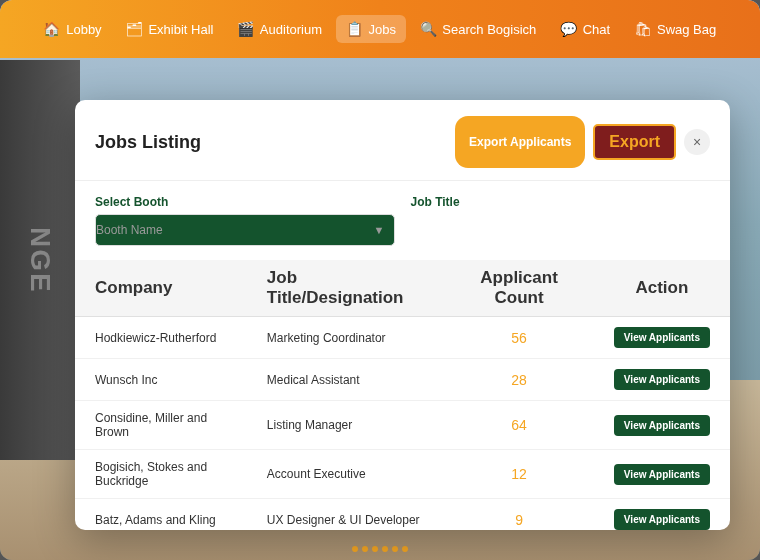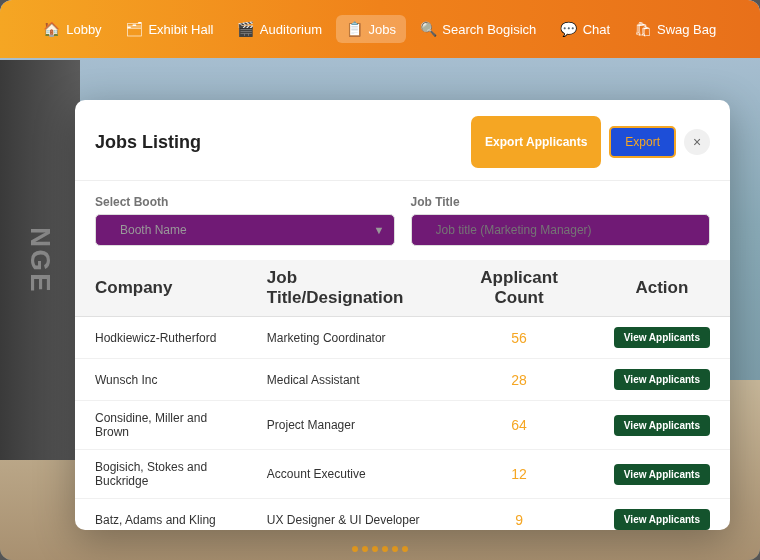--- a/index.html
+++ b/index.html
@@ -124,33 +124,33 @@
     .header-actions {
       display: flex;
       gap: 8px;
       align-items: center;
     }
     .btn-export-applicants {
       padding: 19px 14px;
       background: #f5a623;
       color: white;
       border: none;
-      border-radius: 7px;
+      border-radius: 13px;
       font-size: 12px;
       font-weight: 600;
       cursor: pointer;
     }
     .btn-export {
       padding: 7px 14px;
-      background: #1d4ed8;
+      background: #7f1d1d;
       color: #f5a623;
       border: 2px solid #f5a623;
       border-radius: 5px;
-      font-size: 12px;
-      font-weight: 400;
+      font-size: 16px;
+      font-weight: 700;
       cursor: pointer;
     }
     .btn-close {
       width: 26px; height: 26px;
       background: #f0f0f0;
       border: none;
       border-radius: 50%;
       font-size: 14px;
       cursor: pointer;
       display: flex;
@@ -168,34 +168,34 @@
     }
     .form-group {
       display: flex;
       flex-direction: column;
       gap: 5px;
       flex: 1;
     }
     .form-label {
       font-size: 12px;
       font-weight: 600;
-      color: #737373;
+      color: #14532d;
     }
     .form-select-wrapper {
       position: relative;
     }
     .form-select, .form-input {
       width: 100%;
-      padding: 8px 24px;
+      padding: 8px 0;
       border: 1px solid #ddd;
       border-radius: 5px;
       font-size: 12px;
       color: #999;
       appearance: none;
-      background: #701a75;
+      background: #14532d;
       cursor: pointer;
     }
     .select-arrow {
       position: absolute;
       right: 10px;
       top: 50%;
       transform: translateY(-50%);
       color: #999;
       font-size: 11px;
       pointer-events: none;
@@ -306,21 +306,20 @@
       <label class="form-label">Select Booth</label>
       <div class="form-select-wrapper">
         <select class="form-select">
           <option value="">Booth Name</option>
         </select>
         <span class="select-arrow">▼</span>
       </div>
     </div>
     <div class="form-group">
       <label class="form-label">Job Title</label>
-      <input class="form-input" type="text" placeholder="Job title (Marketing Manager)" style="">
     </div>
   </div>
 
   <div class="table-container">
     <table>
       <thead>
         <tr>
           <th>Company</th>
           <th>Job Title/Designation</th>
           <th class="right">Applicant Count</th>
@@ -335,21 +334,21 @@
             <td class="action-cell"><button class="btn-view">View Applicants</button></td>
           </tr>
           <tr>
             <td>Wunsch Inc</td>
             <td>Medical Assistant</td>
             <td class="applicant-count">28</td>
             <td class="action-cell"><button class="btn-view">View Applicants</button></td>
           </tr>
           <tr>
             <td>Considine, Miller and Brown</td>
-            <td>Project Manager</td>
+            <td>Listing Manager</td>
             <td class="applicant-count">64</td>
             <td class="action-cell"><button class="btn-view">View Applicants</button></td>
           </tr>
           <tr>
             <td>Bogisich, Stokes and Buckridge</td>
             <td>Account Executive</td>
             <td class="applicant-count">12</td>
             <td class="action-cell"><button class="btn-view">View Applicants</button></td>
           </tr>
           <tr>

